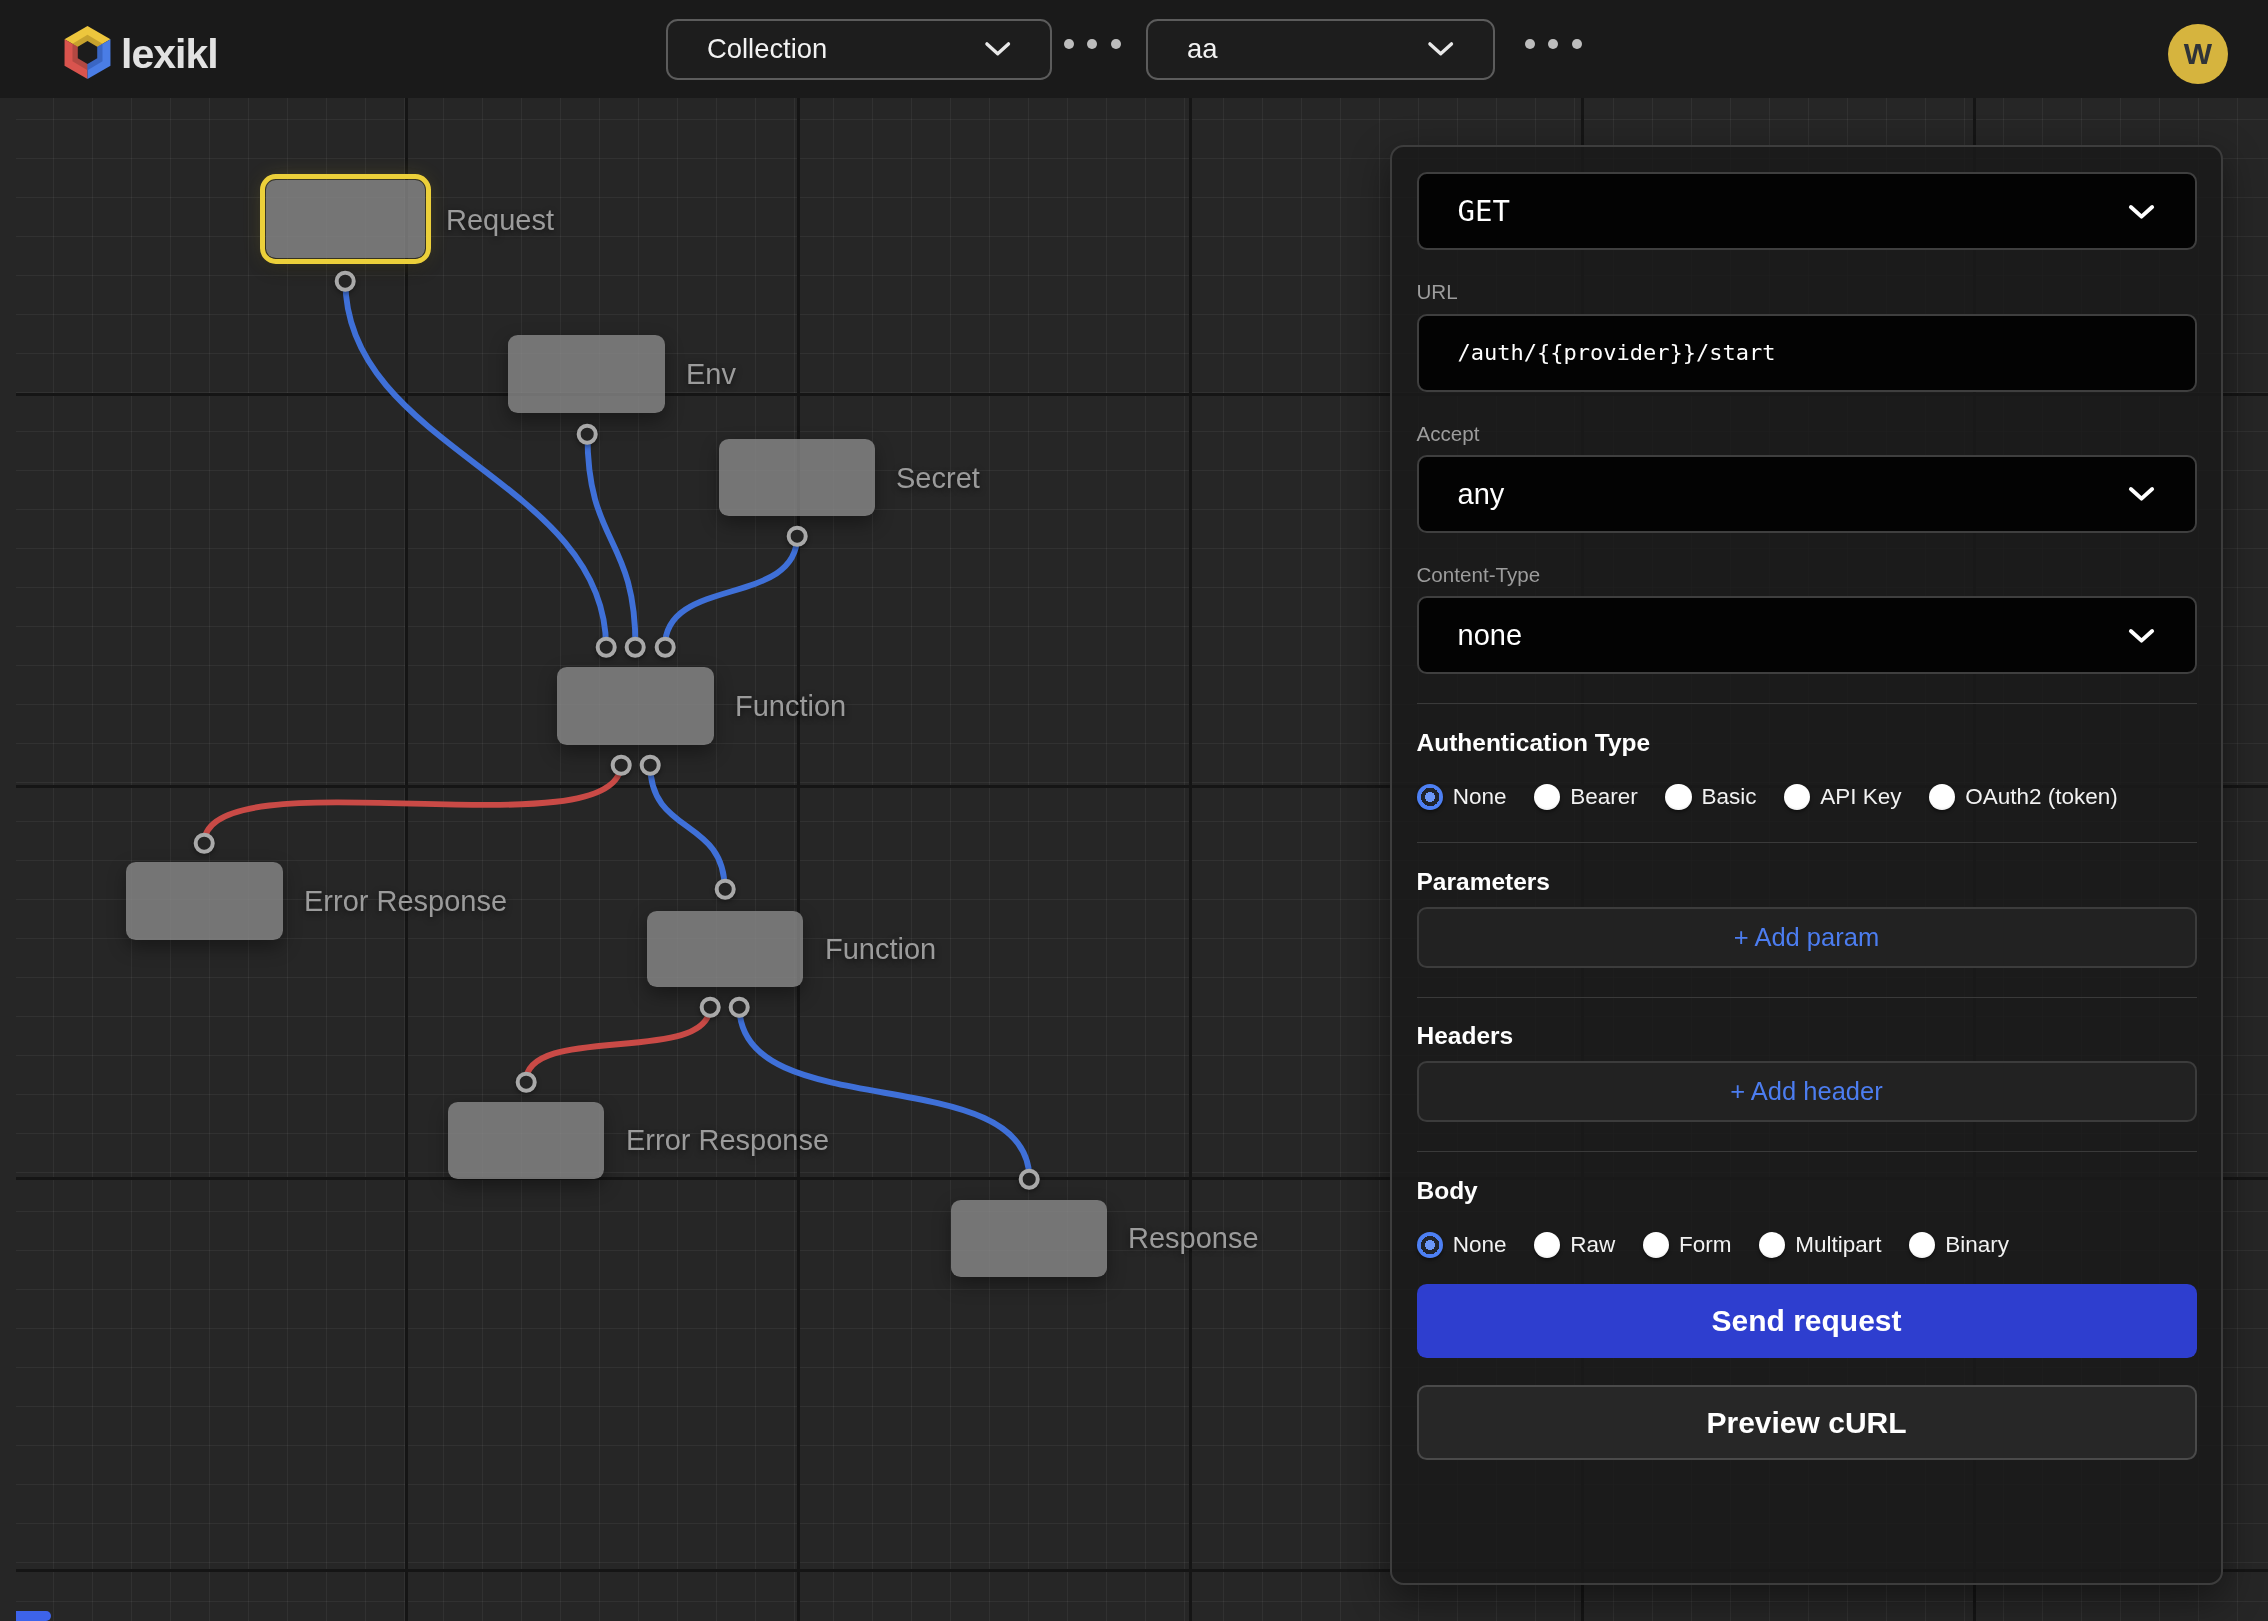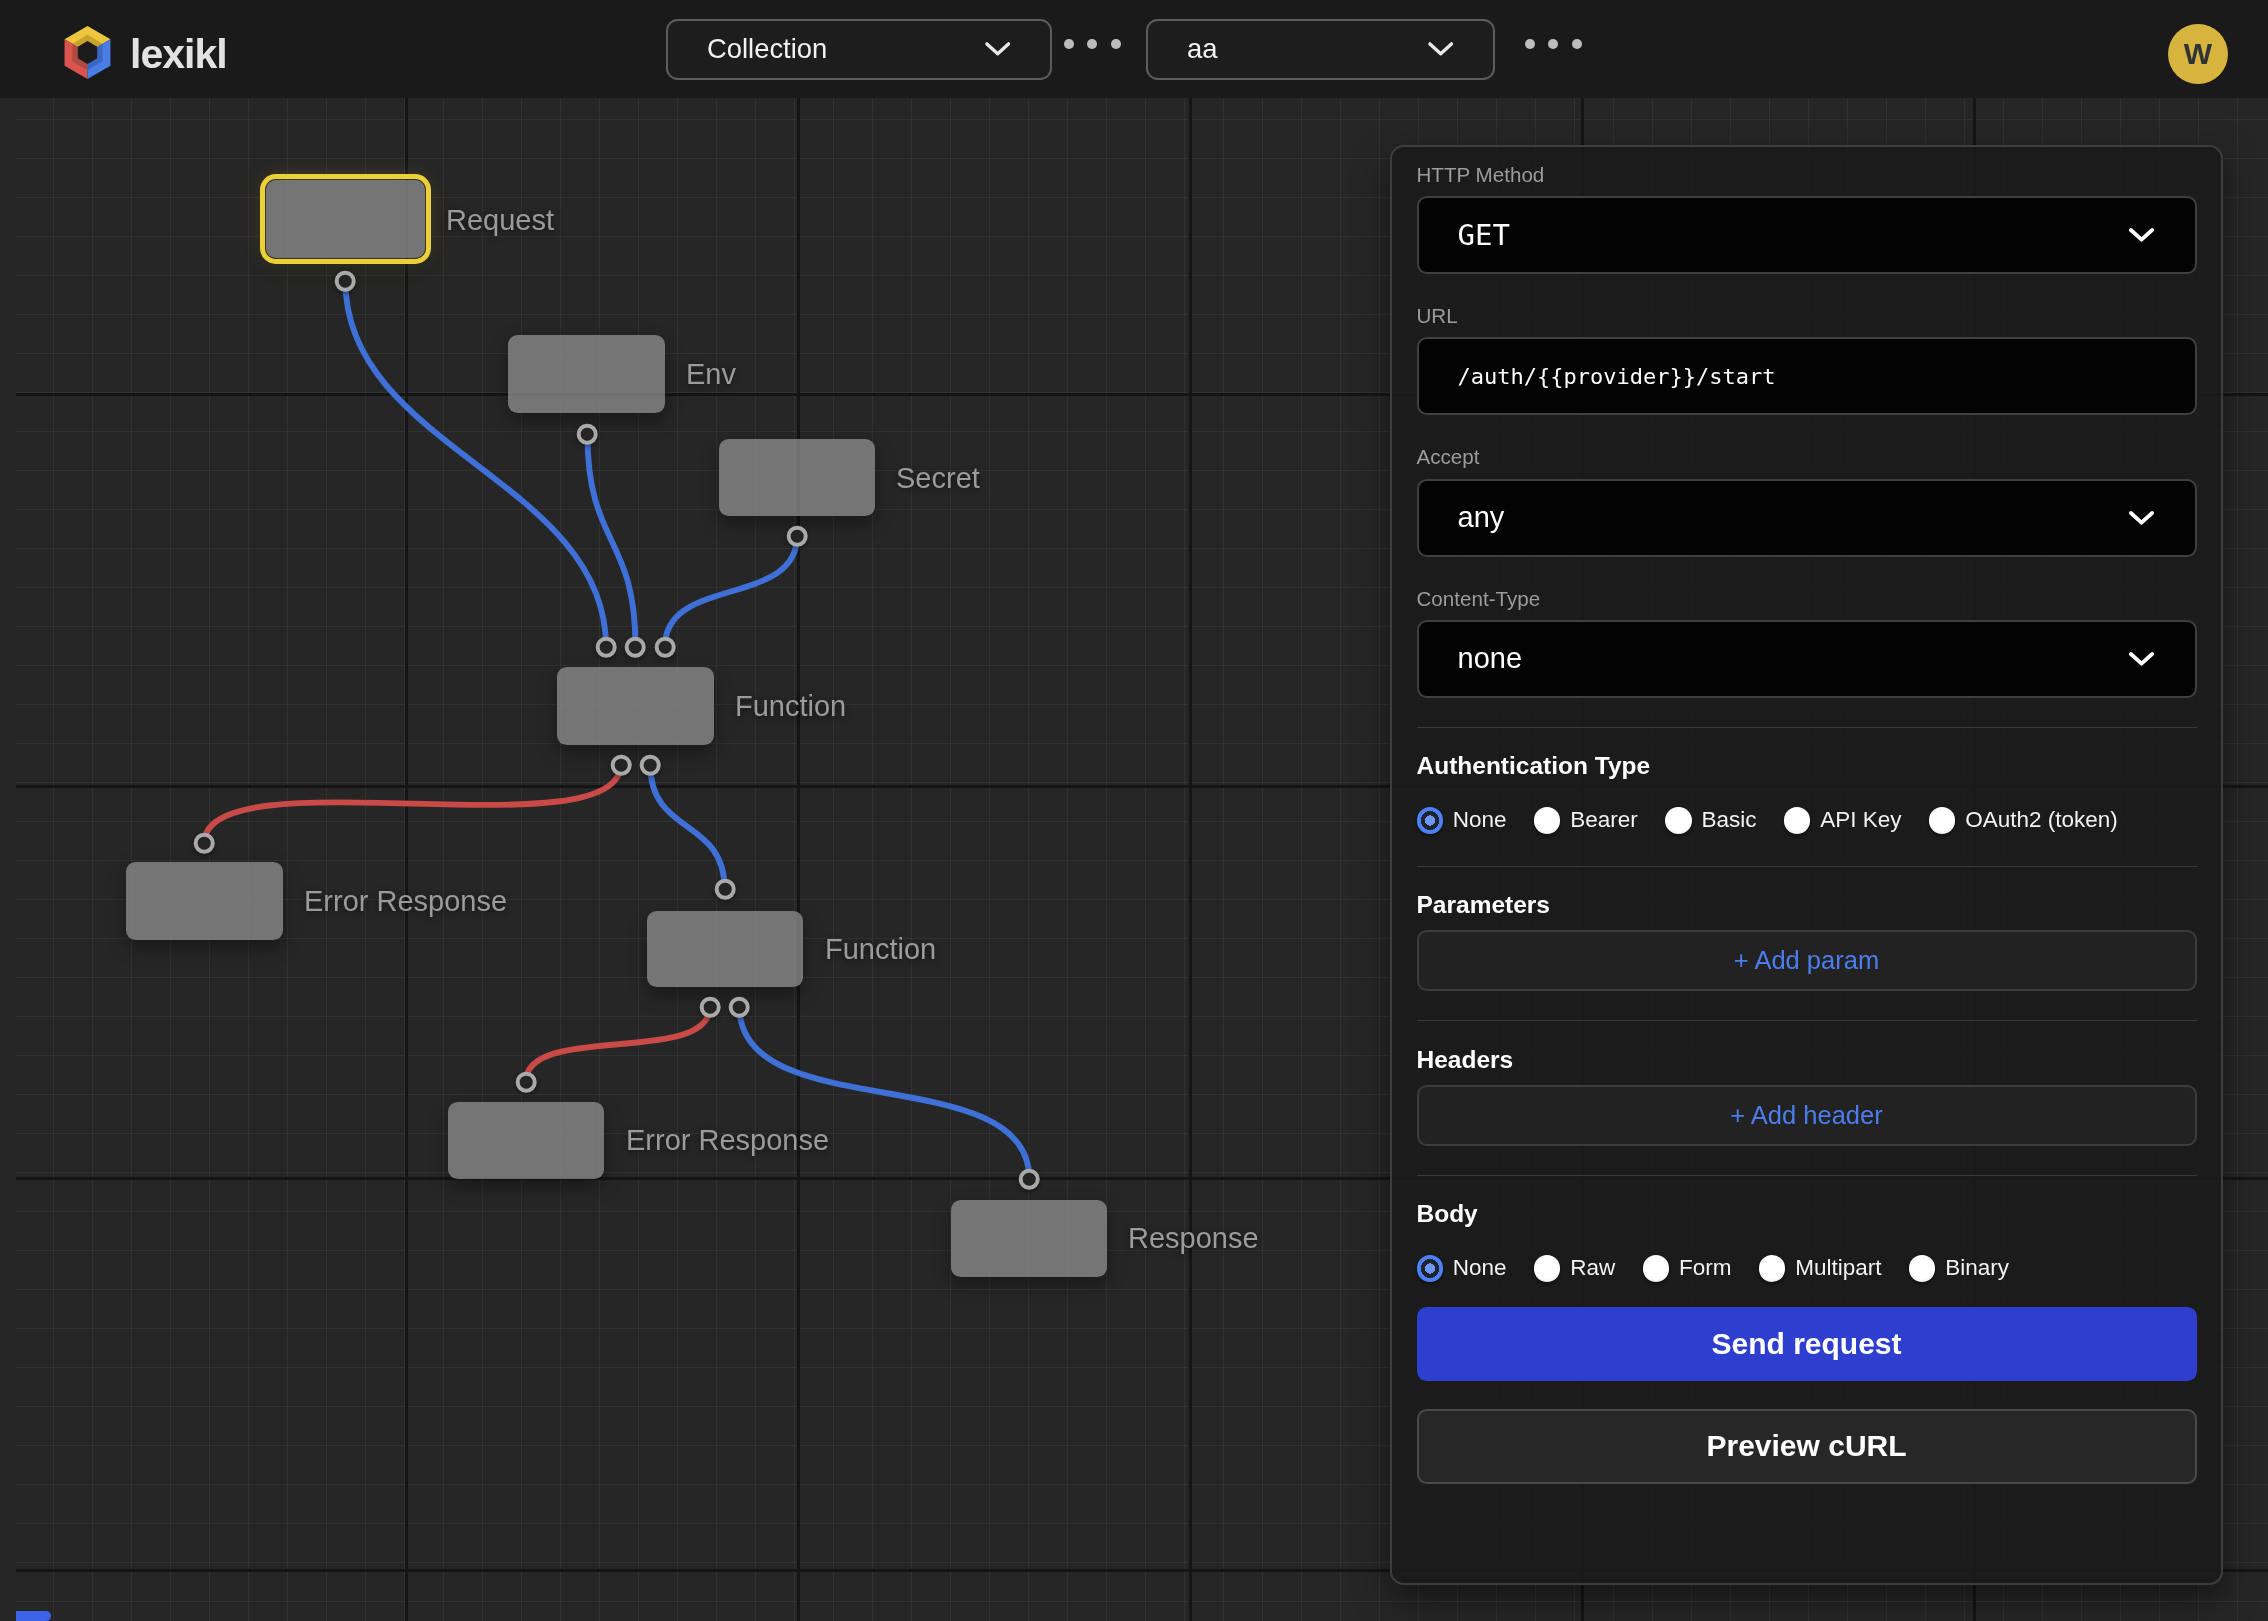--- a/index.html
+++ b/index.html
@@ -39,21 +39,21 @@
   .blue-strip { position:absolute; left:0; top:1611px; width:35px; height:9.8px;
     background:#3d63ea; border-radius:0 4.9px 4.9px 0; }
   .yellow-sliver { position:absolute; left:2264px; top:78px; width:3.9px; height:13.7px;
     background:#d8b83c; }
 
   
   .topbar {
     position:absolute; left:0; top:0; width:2268px; height:98px;
     background:#1a1a1a; z-index:10;
   }
-  .brand { position:absolute; left:61px; top:21.6px; display:flex; align-items:center; gap:16px; }
+  .brand { position:absolute; left:61px; top:21.6px; display:flex; align-items:center; gap:7px; }
   .brand-name { color:#e2e2e2; font-size:41px; font-weight:bold; letter-spacing:-1px; }
   .top-select {
     position:absolute; height:61px; border:2px solid #5c5c5c; border-radius:11.8px;
     background:#1d1d1d; color:#f2f2f2; font-size:27.4px;
     display:flex; align-items:center; padding:0 39px; cursor:pointer;
   }
   .top-select .chev { margin-left:auto; }
   .sel-collection { left:666px; top:18.6px; width:386px;text-align:right; }
   .sel-request   { left:1146px; top:18.6px; width:349px; }
   .dots { position:absolute; top:39px; display:flex; gap:13.7px; cursor:pointer; }
@@ -212,21 +212,20 @@
       <i></i>
     </div>
 
   <div class="avatar">
     <span>W</span>
   </div>
 </div>
 
 <div class="panel">
 
-  <div class="field-label">HTTP Method</div>
   <div class="ctl">
     <span class="val mono">GET</span>
     <span class="chev">
       <svg width="29" height="19.6" viewBox="0 0 30 20">
           <path d="M4 5 L15 15 L26 5" fill="none" stroke="#fff" stroke-width="4" stroke-linecap="round" stroke-linejoin="round"></path>
         </svg>
     </span>
   </div>
 
   <div class="field-label mt">URL</div>

